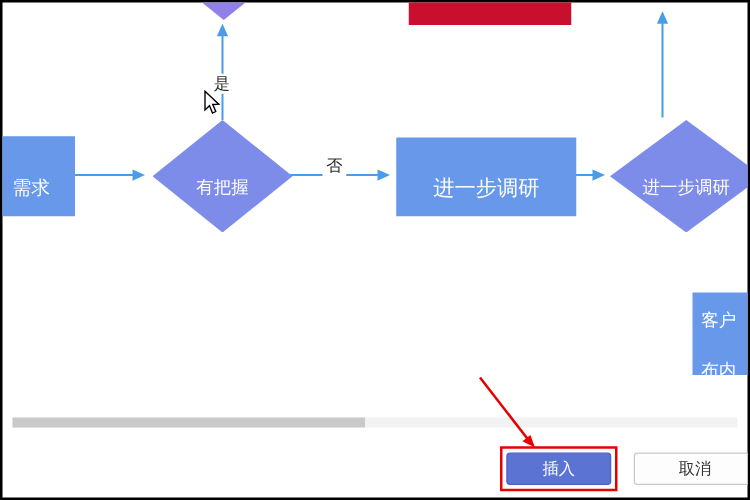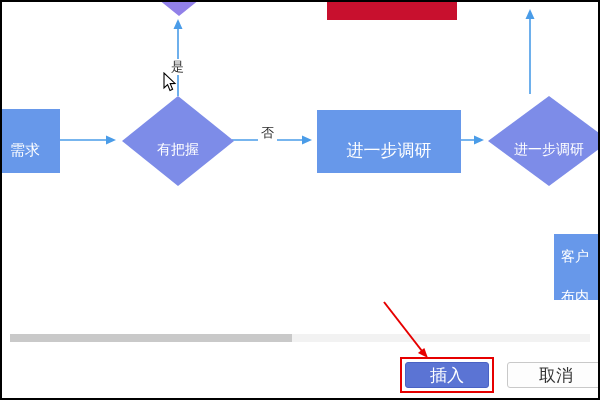--- a/index.html
+++ b/index.html
@@ -45,21 +45,21 @@
   .hscroll-track {
     position:absolute; left:8px; top:332px; width:580px; height:8px; background:#f2f2f2;
   }
   .hscroll-thumb {
     position:absolute; left:0; top:0; width:282px; height:8px; background:#c9c9c9;
   }
 
   
   .btn {
     position:absolute; width:84px; height:26px; border-radius:3px;
-    font-size:17px; font-family:Liberation Serif, serif; cursor:pointer;
+    font-size:13px; font-family:Liberation Serif, serif; cursor:pointer;
     display:flex; align-items:center; justify-content:center;
   }
   #insert-button {
     left:403px; top:360px; background:#5b74d4; border:1px solid #4a62c4; color:#fff;
   }
   #cancel-button {
     left:505px; top:360px; width:98px; background:#fdfdfd; border:1px solid #c9c9c9; color:#333;
   }
   #insert-annotation-box {
     position:absolute; left:398px; top:355px; width:94px; height:36px;

